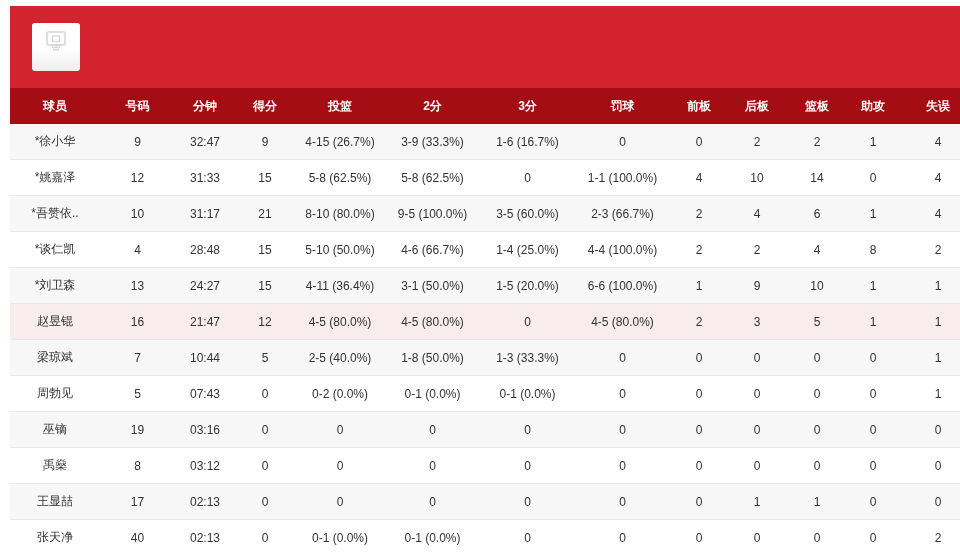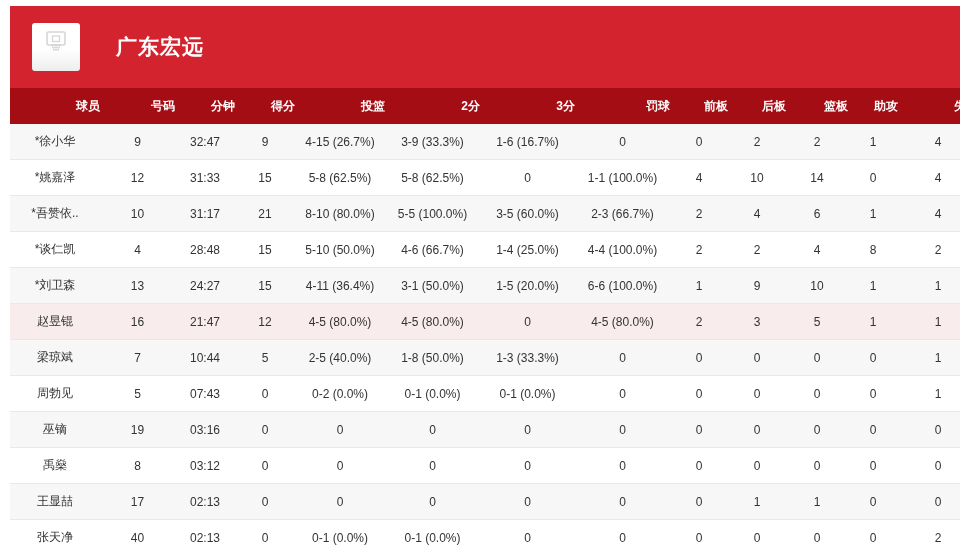--- a/index.html
+++ b/index.html
@@ -31,21 +31,21 @@
   }
 
   
   table.stats {
     width: 968px; border-collapse: collapse; table-layout: fixed;
     font-size: 12px;
   }
   table.stats thead th {
     background: #a40d13; color: #ffffff;
     font-weight: bold; font-size: 12px;
-    height: 36px; padding: 0; text-align: right;
+    height: 36px; padding: 0; text-align: center;
     white-space: nowrap; overflow: hidden;
   }
   table.stats tbody td {
     height: 35px; padding: 0; text-align: center;
     border-bottom: 1px solid #e8e8e8;
     color: #333333; white-space: nowrap; overflow: hidden;
   }
   table.stats tbody tr:nth-child(odd)  { background: #f7f7f7; }
   table.stats tbody tr:nth-child(even) { background: #ffffff; }
   table.stats tbody tr.hl              { background: #f8ecec; }
@@ -59,21 +59,20 @@
     <div class="logo">
       <span>
         <svg width="28" height="30" viewBox="0 0 28 30">
           <rect x="5" y="3" width="18" height="13" rx="1.5" fill="none" stroke="#d6d6d6" stroke-width="1.6"></rect>
           <rect x="10.5" y="7" width="7" height="5.5" fill="none" stroke="#d6d6d6" stroke-width="1.3"></rect>
           <line x1="9.5" y1="16" x2="18.5" y2="16" stroke="#d6d6d6" stroke-width="1.6"></line>
           <path d="M10 16 L12 22 M14 16 L14 22 M18 16 L16 22 M10.7 18.5 L17.3 18.5 M11.4 20.6 L16.6 20.6" fill="none" stroke="#d6d6d6" stroke-width="1"></path>
         </svg>
       </span>
     </div>
-    <div class="team-name">广东宏远</div>
   </div>
 
   <table class="stats">
     <colgroup>
       <col style="width:90px">
         <col style="width:75px">
         <col style="width:60px">
       <col style="width:60px">
         <col style="width:90px">
         <col style="width:95px">
@@ -132,21 +131,21 @@
           <td>14</td>
           <td>0</td>
           <td>4</td>
         </tr>
         <tr>
           <td>*吾赞依..</td>
           <td>10</td>
           <td>31:17</td>
           <td>21</td>
           <td>8-10 (80.0%)</td>
-          <td>5-5 (100.0%)</td>
+          <td>9-5 (100.0%)</td>
           <td>3-5 (60.0%)</td>
           <td>2-3 (66.7%)</td>
           <td>2</td>
           <td>4</td>
           <td>6</td>
           <td>1</td>
           <td>4</td>
         </tr>
         <tr>
           <td>*谈仁凯</td>

